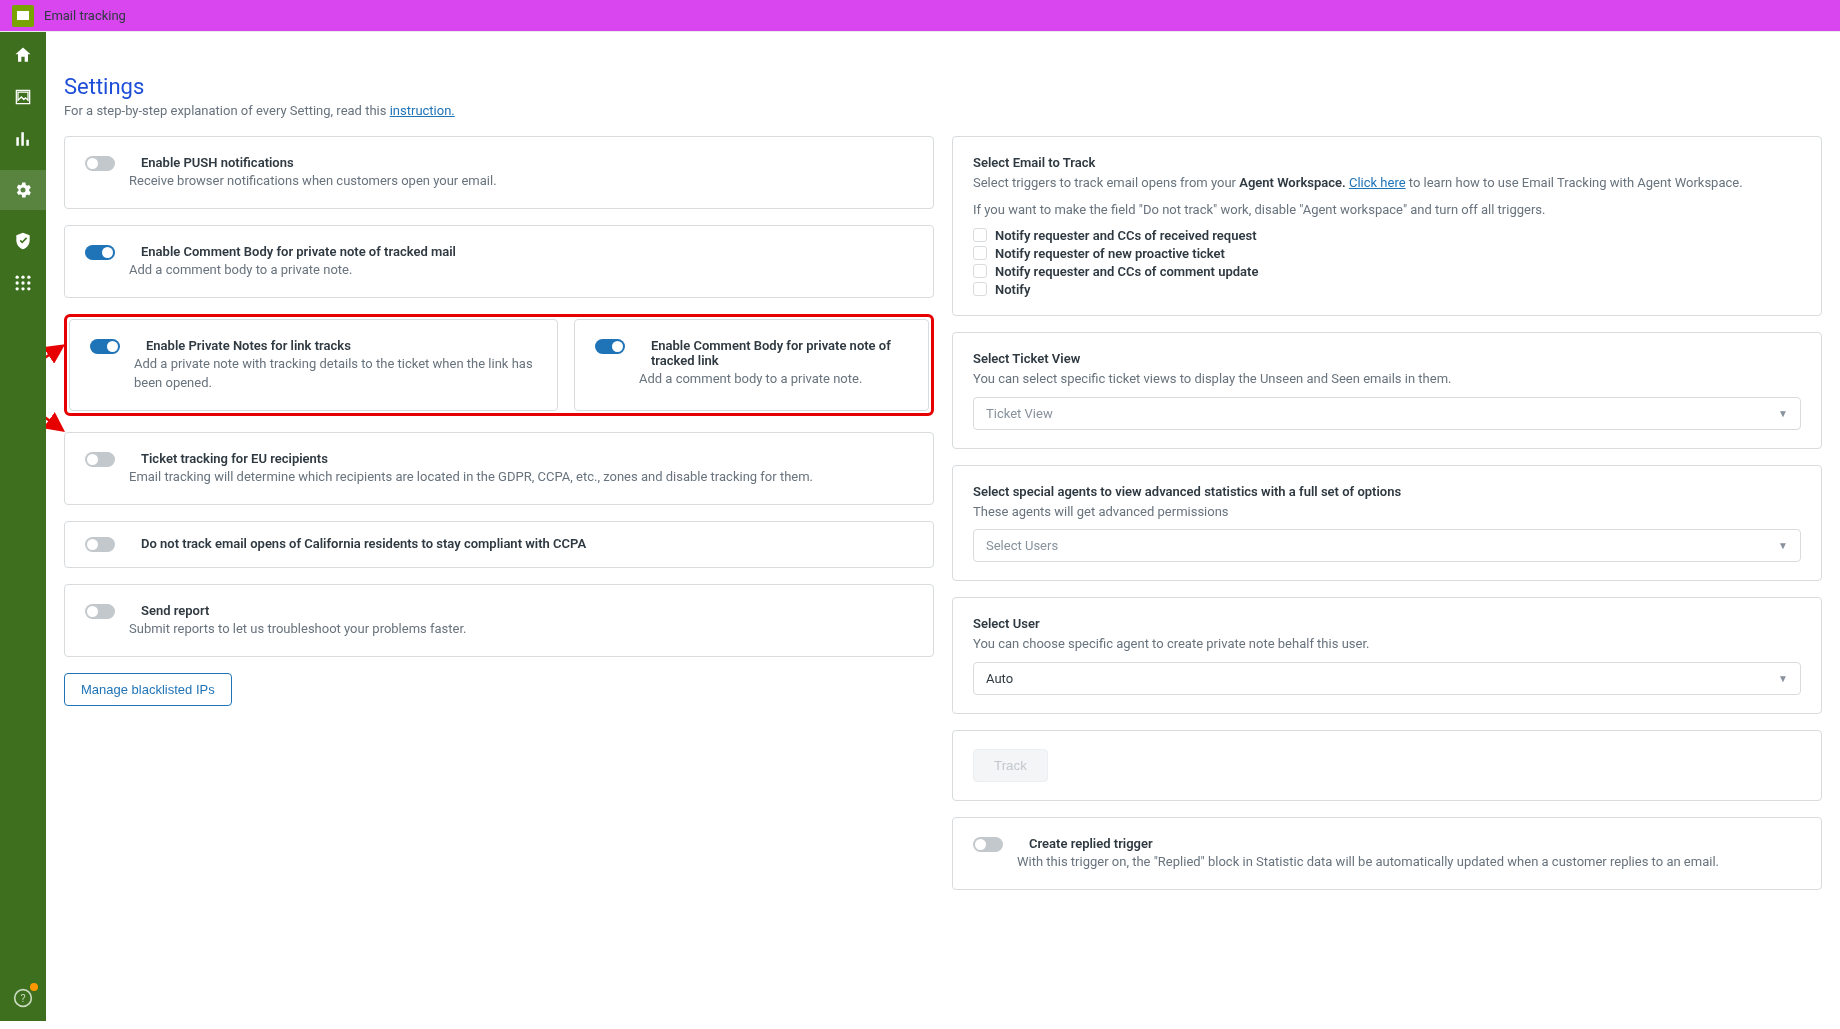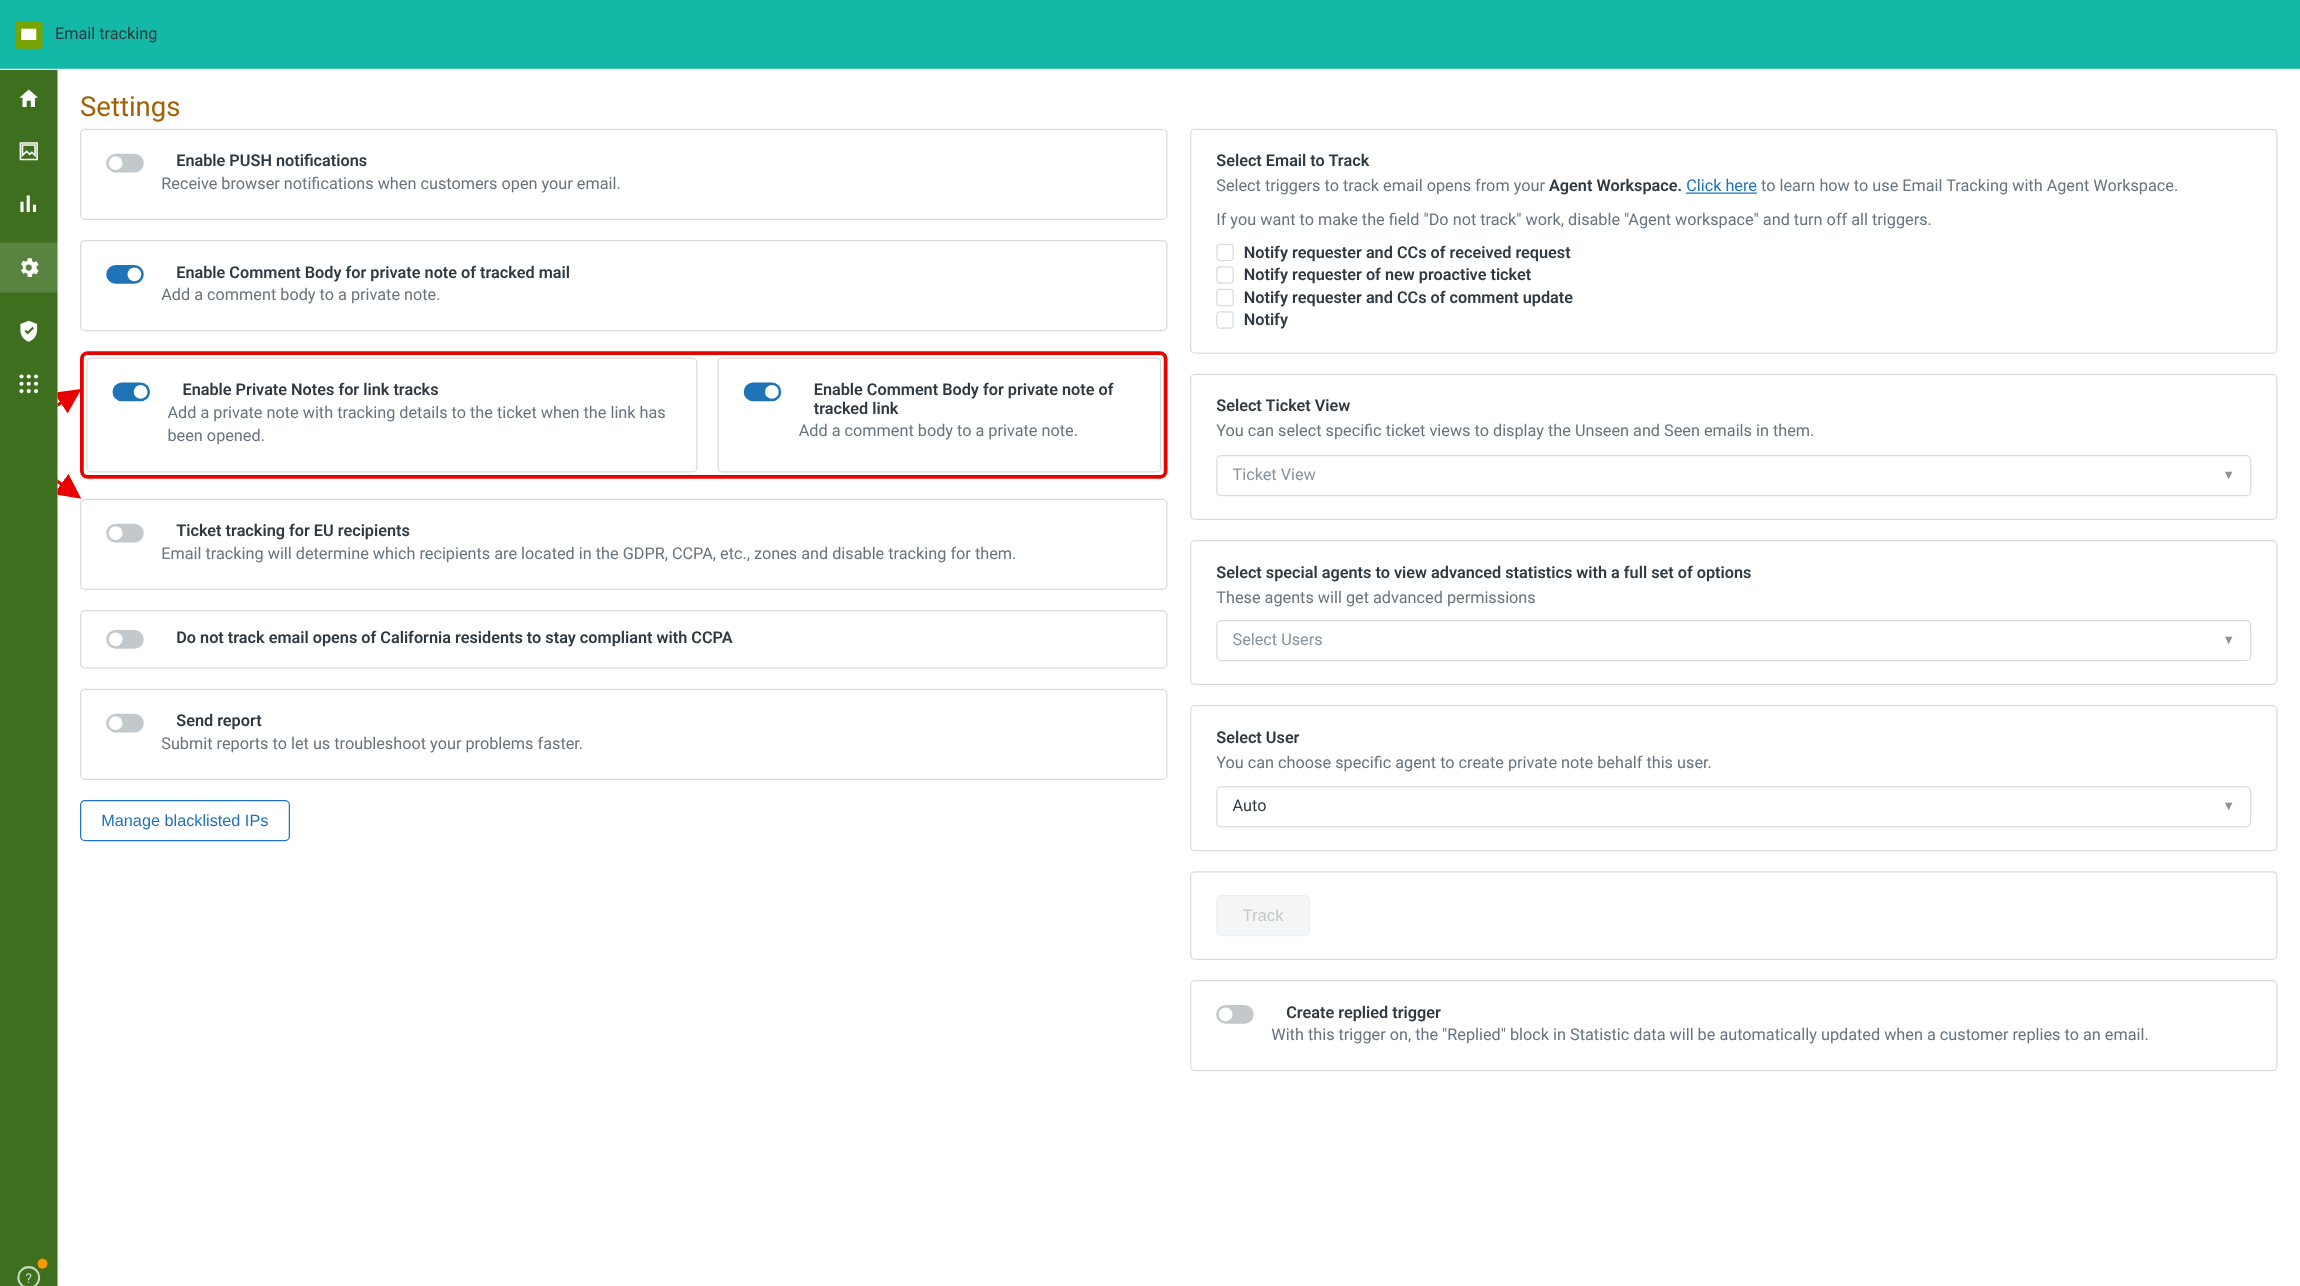--- a/index.html
+++ b/index.html
@@ -1,34 +1,34 @@
 <!DOCTYPE html>
 <html><head>
   <meta charset="utf-8">
   <style>
     * { box-sizing: border-box; margin: 0; padding: 0; }
     body { font-family: -apple-system, BlinkMacSystemFont, "Segoe UI", Roboto, sans-serif; font-size: 13px; color: #2f3941; background: #fff; }
     
-    .top-header { height: 56px; background: #14b8a6; border-bottom: 1px solid #e9ebed; display: flex; align-items: center; padding: 0 12px; }
+    .top-header { height: 32px; background: #d946ef; border-bottom: 1px solid #e9ebed; display: flex; align-items: center; padding: 0 12px; }
     .top-header .logo-square { width: 22px; height: 22px; background: #78a300; display: flex; align-items: center; justify-content: center; border-radius: 2px; margin-right: 10px; }
     .top-header .logo-square .inner { width: 12px; height: 9px; background: #fff; }
     .top-header .title { font-size: 13px; color: #2f3941; }
     
     .layout { display: flex; height: calc(100vh - 40px); }
     
     .sidebar { width: 46px; background: #3d6f1f; display: flex; flex-direction: column; align-items: center; padding-top: 12px; gap: 20px; flex-shrink: 0; position: relative; }
     .sidebar .sb-item { width: 22px; height: 22px; display: flex; align-items: center; justify-content: center; color: #fff; cursor: pointer; }
     .sidebar .sb-item svg { width: 20px; height: 20px; fill: #fff; }
     .sidebar .sb-item.active { background: rgba(255,255,255,0.15); width: 46px; height: 40px; }
     .sidebar .sb-bottom { position: absolute; bottom: 12px; }
     .sidebar .sb-bottom .dot { width: 8px; height: 8px; background: #ff9800; border-radius: 50%; position: absolute; top: -4px; right: -4px; }
     .sidebar .sb-bottom svg { fill: #c8d9bd; }
     
     .main { flex: 1; padding: 18px 18px 20px 18px; overflow-y: auto; }
-    .page-title { font-size: 22px; font-weight: 400; color: #a16207; margin-bottom: 4px; }
+    .page-title { font-size: 22px; font-weight: 400; color: #1d4ed8; margin-bottom: 4px; margin-top: 24px; }
     .page-sub { font-size: 13px; color: #68737d; margin-bottom: 18px; }
     .page-sub a { color: #1f73b7; text-decoration: underline; }
     
     .columns { display: flex; gap: 18px; }
     .col { flex: 1; display: flex; flex-direction: column; gap: 16px; min-width: 0; }
     
     .card { border: 1px solid #d8dcde; border-radius: 4px; padding: 18px 20px; background: #fff; }
     .card.small-pad { padding: 14px 20px; }
     
     .setting-row { display: flex; align-items: flex-start; gap: 14px; }
@@ -121,20 +121,23 @@
       <div class="dot"></div>
       <svg viewBox="0 0 24 24">
           <circle cx="12" cy="12" r="10" fill="none" stroke="#c8d9bd" stroke-width="2"></circle>
           <text x="12" y="17" text-anchor="middle" font-size="13" fill="#c8d9bd">?</text>
         </svg>
     </div>
   </div>
 
   <div class="main">
     <h1 class="page-title">Settings</h1>
+    <p class="page-sub">
+      <span>For a step-by-step explanation of every Setting, read this </span><a href="#">instruction.</a>
+    </p>
 
     <div class="columns">
 
       <div class="col">
 
         <div class="card">
           <div class="setting-row">
             <div class="toggle off">
                 <div class="knob"></div>
               </div>

